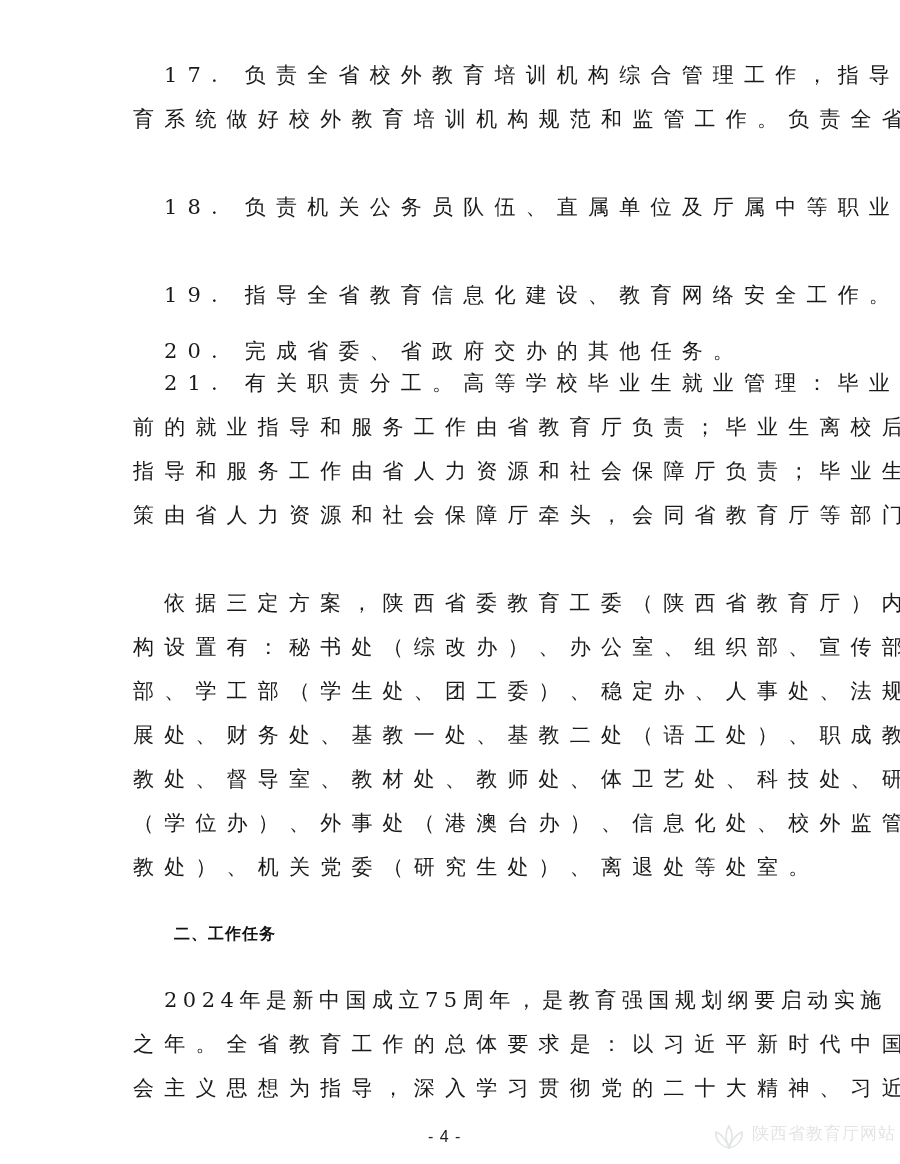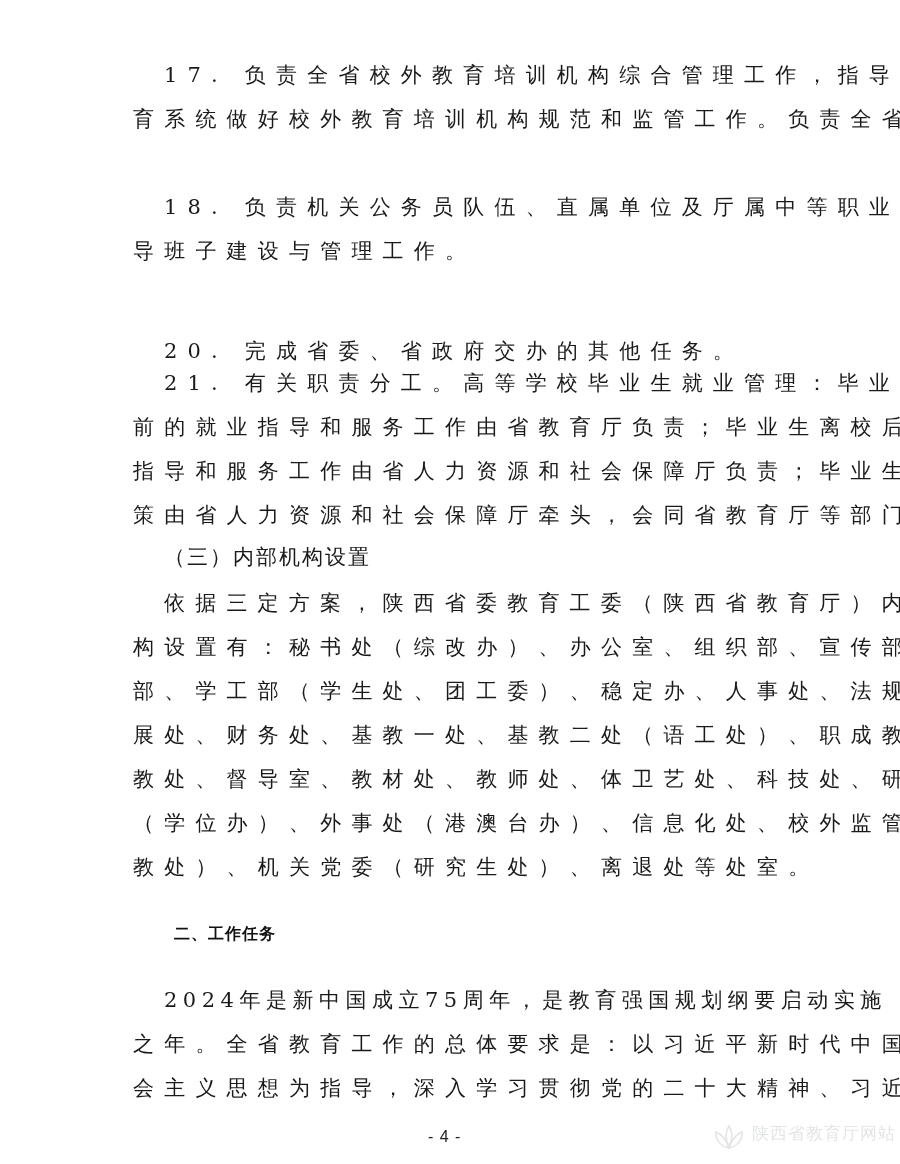--- a/index.html
+++ b/index.html
@@ -59,31 +59,30 @@
 </style>
 </head>
 <body>
 
 <div class="page">
 
   <div class="line indent" style="top:60px">17. 负责全省校外教育培训机构综合管理工作，指导全省教</div>
   <div class="line" style="top:104px">育系统做好校外教育培训机构规范和监管工作。负责全省民办教</div>
 
   <div class="line indent" style="top:192px">18. 负责机关公务员队伍、直属单位及厅属中等职业学校领</div>
-  <div class="line" style="top:236px">导班子建设与管理工作。</div>
 
+  <div class="line indent" style="top:280px">19. 指导全省教育信息化建设、教育网络安全工作。</div>
 
   <div class="line indent" style="top:336px">20. 完成省委、省政府交办的其他任务。</div>
 
   <div class="line indent" style="top:368px">21. 有关职责分工。高等学校毕业生就业管理：毕业生离校</div>
   <div class="line" style="top:412px">前的就业指导和服务工作由省教育厅负责；毕业生离校后的就业</div>
   <div class="line" style="top:456px">指导和服务工作由省人力资源和社会保障厅负责；毕业生就业政</div>
   <div class="line" style="top:500px">策由省人力资源和社会保障厅牵头，会同省教育厅等部门拟订。</div>
 
-  <div class="line indent" style="top:542px; letter-spacing:2px;">（三）内部机构设置</div>
 
   <div class="line indent" style="top:588px">依据三定方案，陕西省委教育工委（陕西省教育厅）内部机</div>
   <div class="line" style="top:632px">构设置有：秘书处（综改办）、办公室、组织部、宣传部、统战</div>
   <div class="line" style="top:676px">部、学工部（学生处、团工委）、稳定办、人事处、法规处、发</div>
   <div class="line" style="top:720px">展处、财务处、基教一处、基教二处（语工处）、职成教处、高</div>
   <div class="line" style="top:764px">教处、督导室、教材处、教师处、体卫艺处、科技处、研究生处</div>
   <div class="line" style="top:808px">（学位办）、外事处（港澳台办）、信息化处、校外监管处（民</div>
   <div class="line" style="top:852px">教处）、机关党委（研究生处）、离退处等处室。</div>
 
   <div class="heading">二、工作任务</div>

